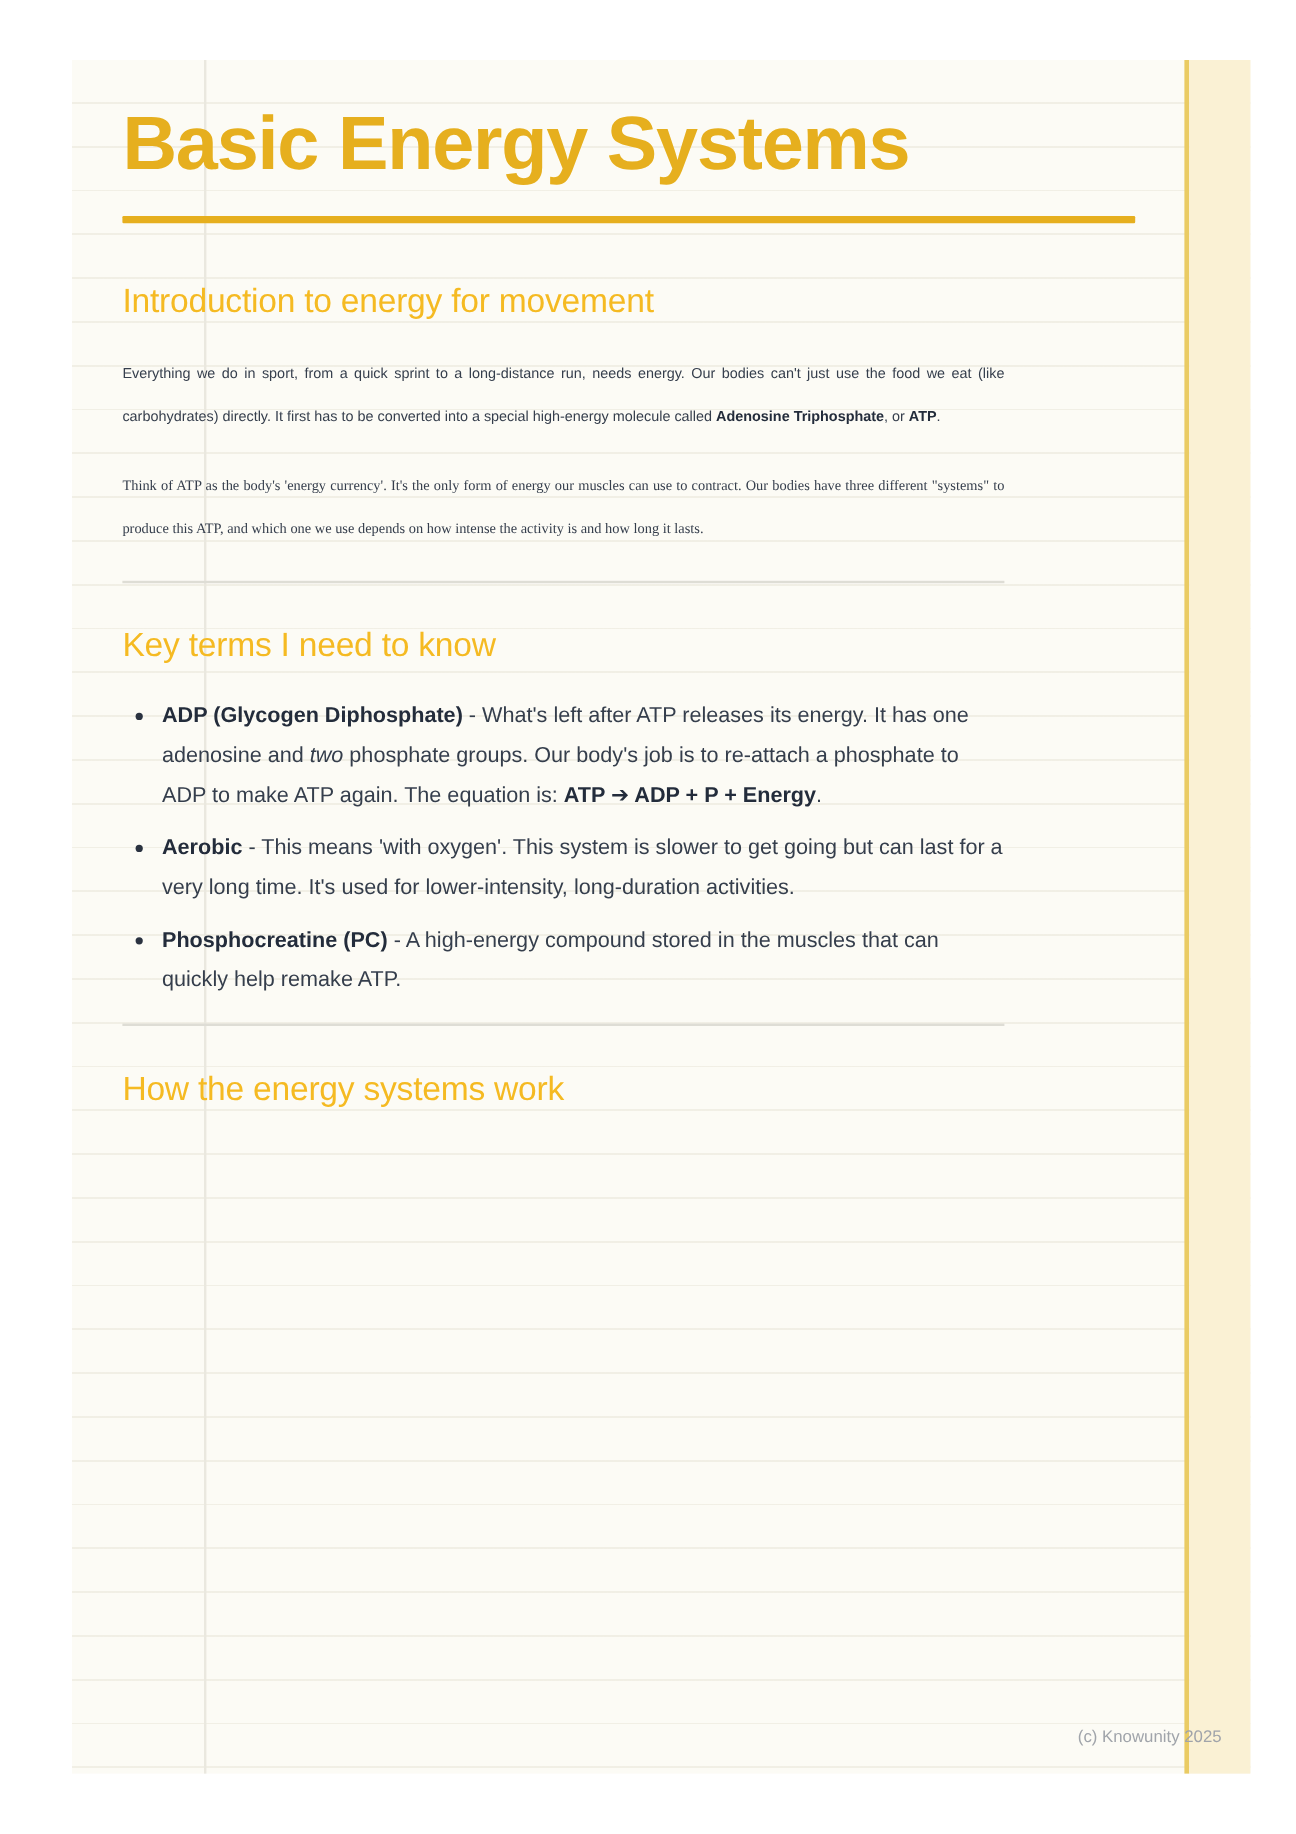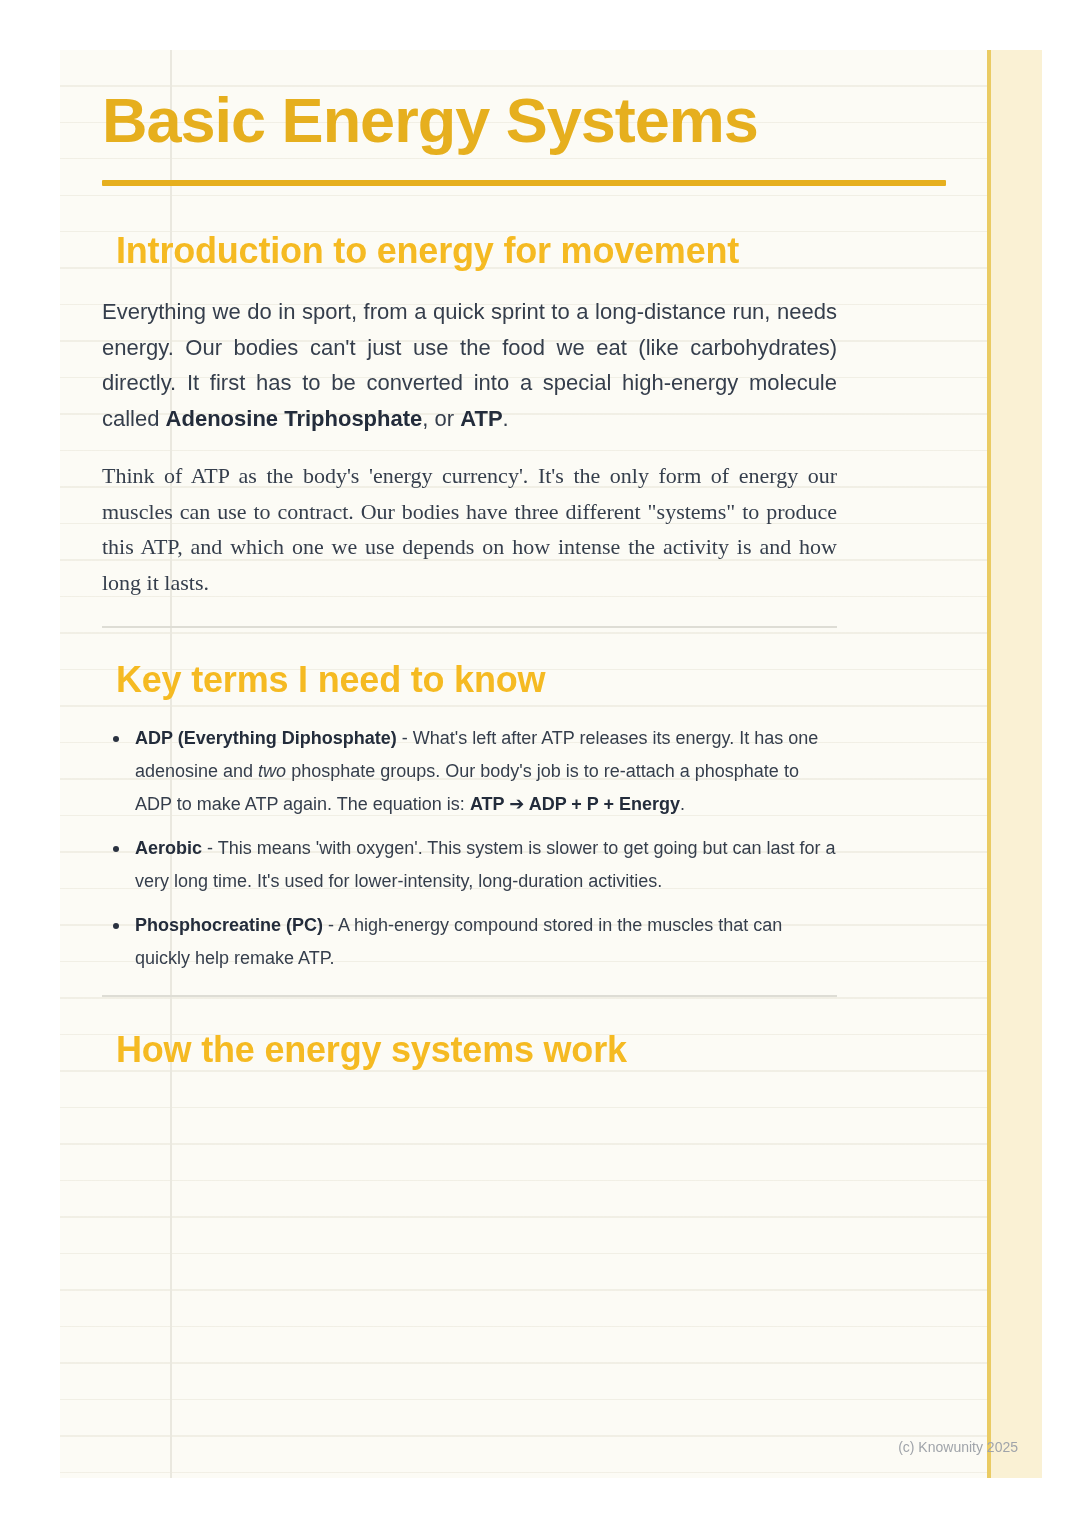--- a/index.html
+++ b/index.html
@@ -67,33 +67,33 @@
     color: var(--accent-title, #E6AF1E);
   }
   .title-rule {
     width: 844px;
     height: 6px;
     margin-top: 26px;
     background: var(--accent-title, #E6AF1E);
     border-radius: 1px;
   }
   h2 {
-    margin: 14px;
-    font-size: 36px;
+    margin: 0;
+    font-size: 28px;
     line-height: 34px;
-    font-weight: 700;
+    font-weight: 400;
     letter-spacing: -0.2px;
     color: var(--accent-heading, #F5BA22);
   }
   section.intro h2 { margin-top: 48px; }
   section.terms-sec h2 { margin-top: 35px; }
   section.how-sec h2 { margin-top: 36px; }
   p.para {
     margin: 0;
-    font-size: 22px;
+    font-size: 12px;
     line-height: 35.5px;
     text-align: justify;
     color: var(--body-text, #353E4C);
   }
   p.para.first { margin-top: 26px; }
   p.para.second { margin-top: 22px; font-family: Liberation Serif, serif; }
   b { font-weight: 700; color: #232C3B; }
   i { font-style: italic; }
   hr.divider {
     border: none;
@@ -151,21 +151,21 @@
       <h2>Introduction to energy for movement</h2>
       <p class="para first"><span>Everything we do in sport, from a quick sprint to a long-distance run, needs energy. Our bodies can't just use the food we eat (like carbohydrates) directly. It first has to be converted into a special high-energy molecule called </span><b>Adenosine Triphosphate</b><span>, or </span><b>ATP</b><span>.</span></p>
       <p class="para second"><span>Think of ATP as the body's 'energy currency'. It's the only form of energy our muscles can use to contract. Our bodies have three different "systems" to produce this ATP, and which one we use depends on how intense the activity is and how long it lasts.</span></p>
     </section>
 
     <hr class="divider">
 
     <section class="terms-sec">
       <h2>Key terms I need to know</h2>
       <ul class="terms">
-          <li><b>ADP (Everything Diphosphate)</b><span> - What's left after ATP releases its energy. It has one adenosine and </span><i>two</i><span> phosphate groups. Our body's job is to re-attach a phosphate to ADP to make ATP again. The equation is: </span><b>ATP ➔ ADP + P + Energy</b><span>.</span></li>
+          <li><b>ADP (Glycogen Diphosphate)</b><span> - What's left after ATP releases its energy. It has one adenosine and </span><i>two</i><span> phosphate groups. Our body's job is to re-attach a phosphate to ADP to make ATP again. The equation is: </span><b>ATP ➔ ADP + P + Energy</b><span>.</span></li>
           <li><b>Aerobic</b><span> - This means 'with oxygen'. This system is slower to get going but can last for a very long time. It's used for lower-intensity, long-duration activities.</span></li>
           <li><b>Phosphocreatine (PC)</b><span> - A high-energy compound stored in the muscles that can quickly help remake ATP.</span></li>
         </ul>
     </section>
 
     <hr class="divider second">
 
     <section class="how-sec">
       <h2>How the energy systems work</h2>
     </section>

